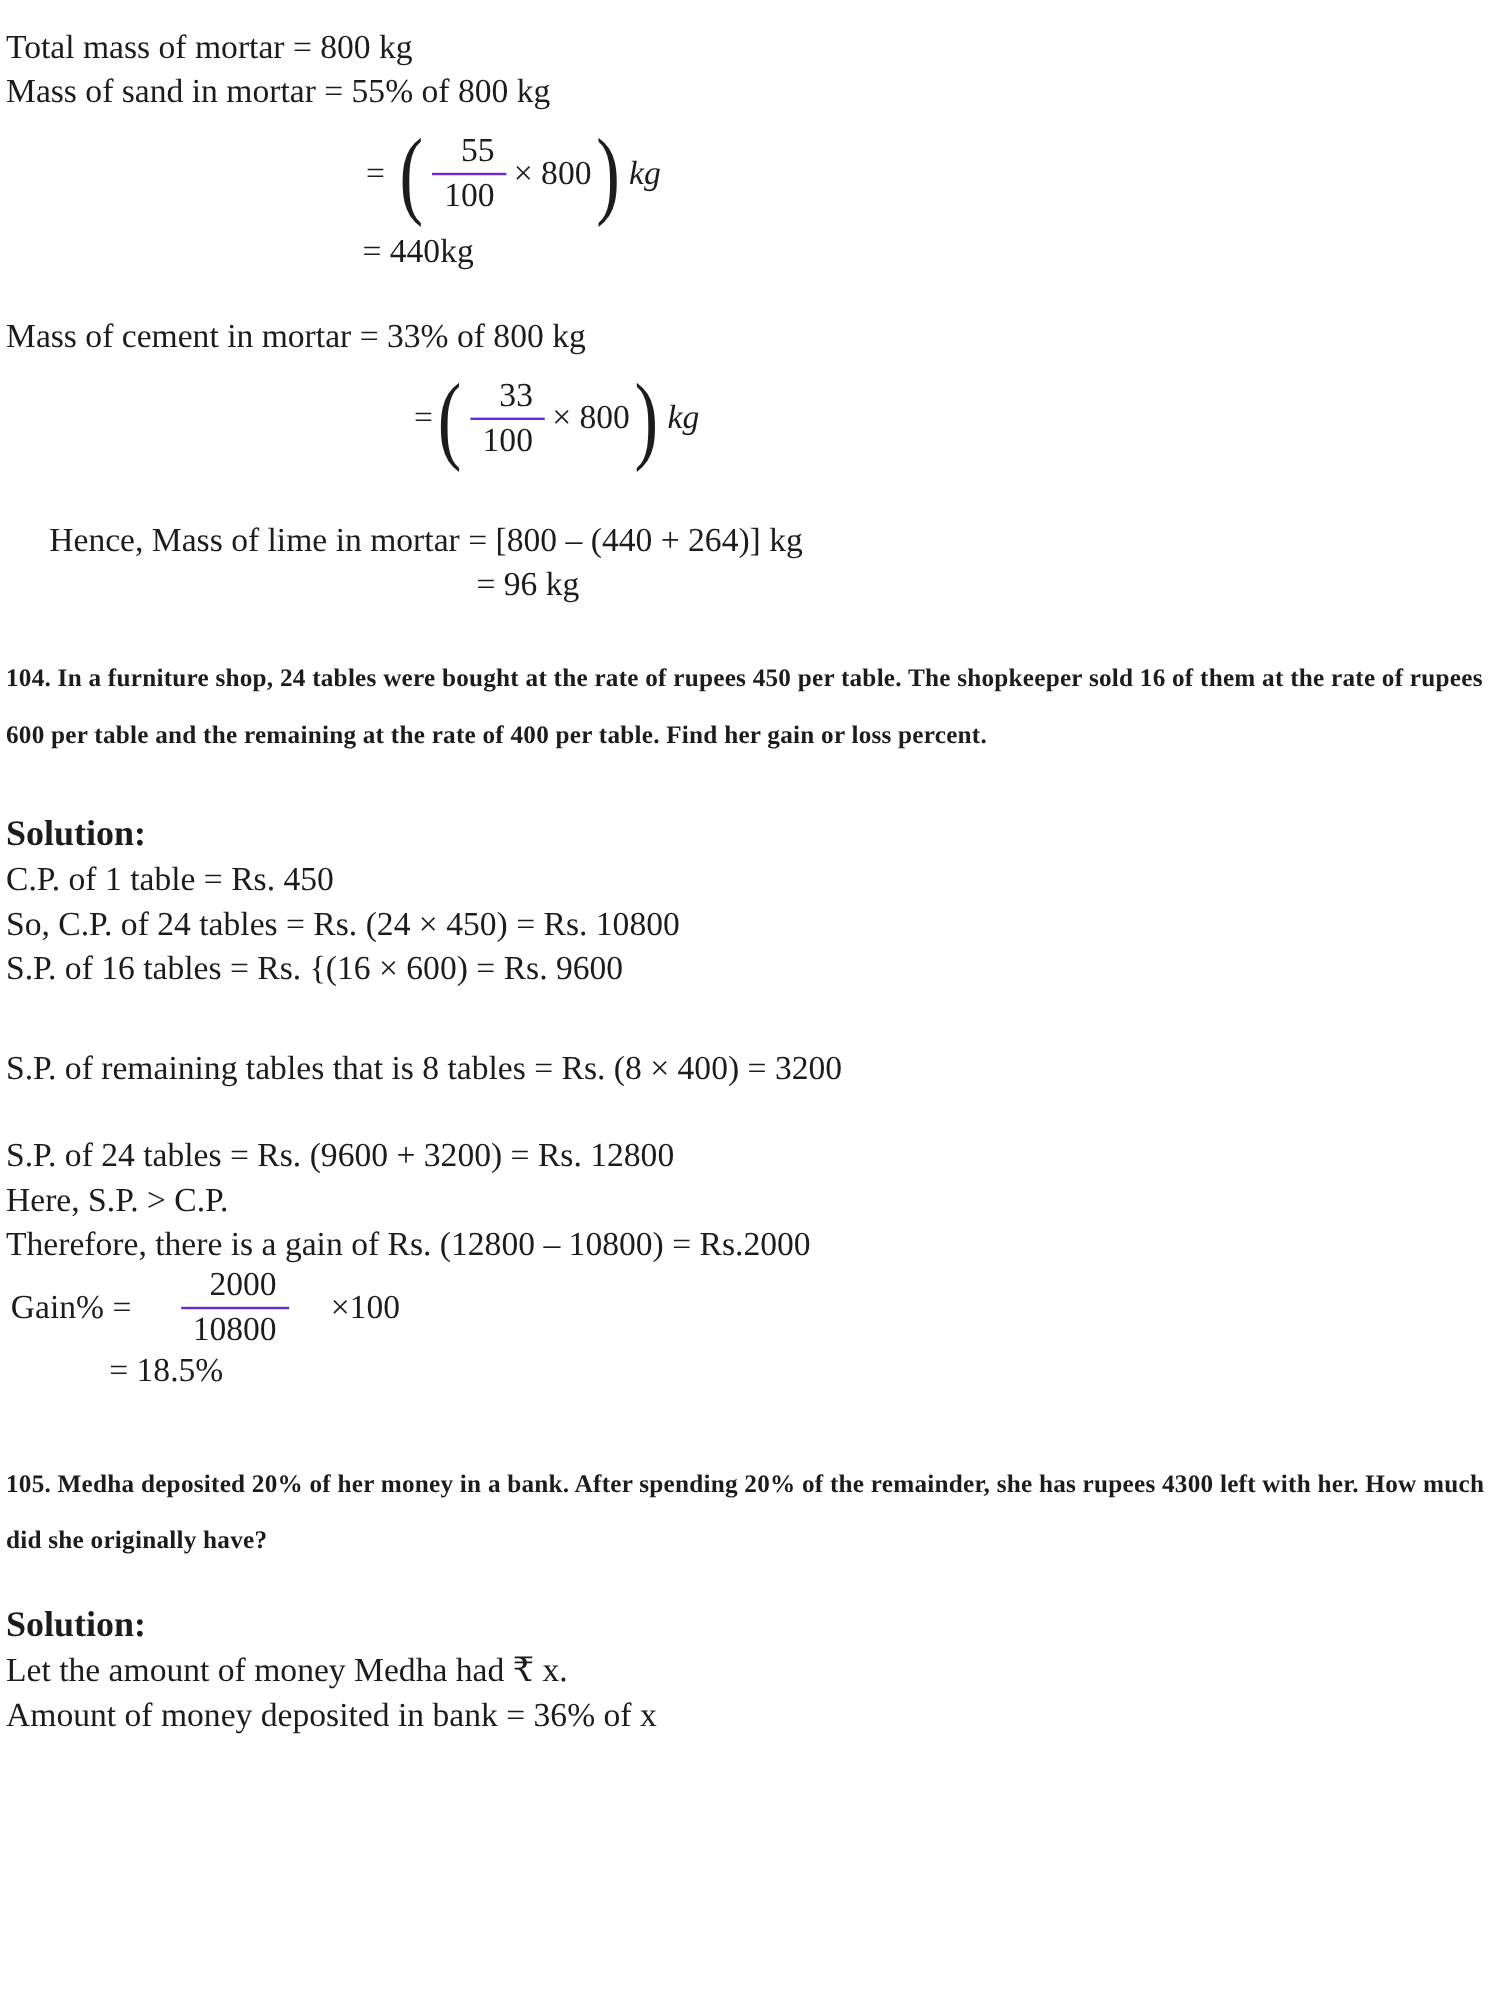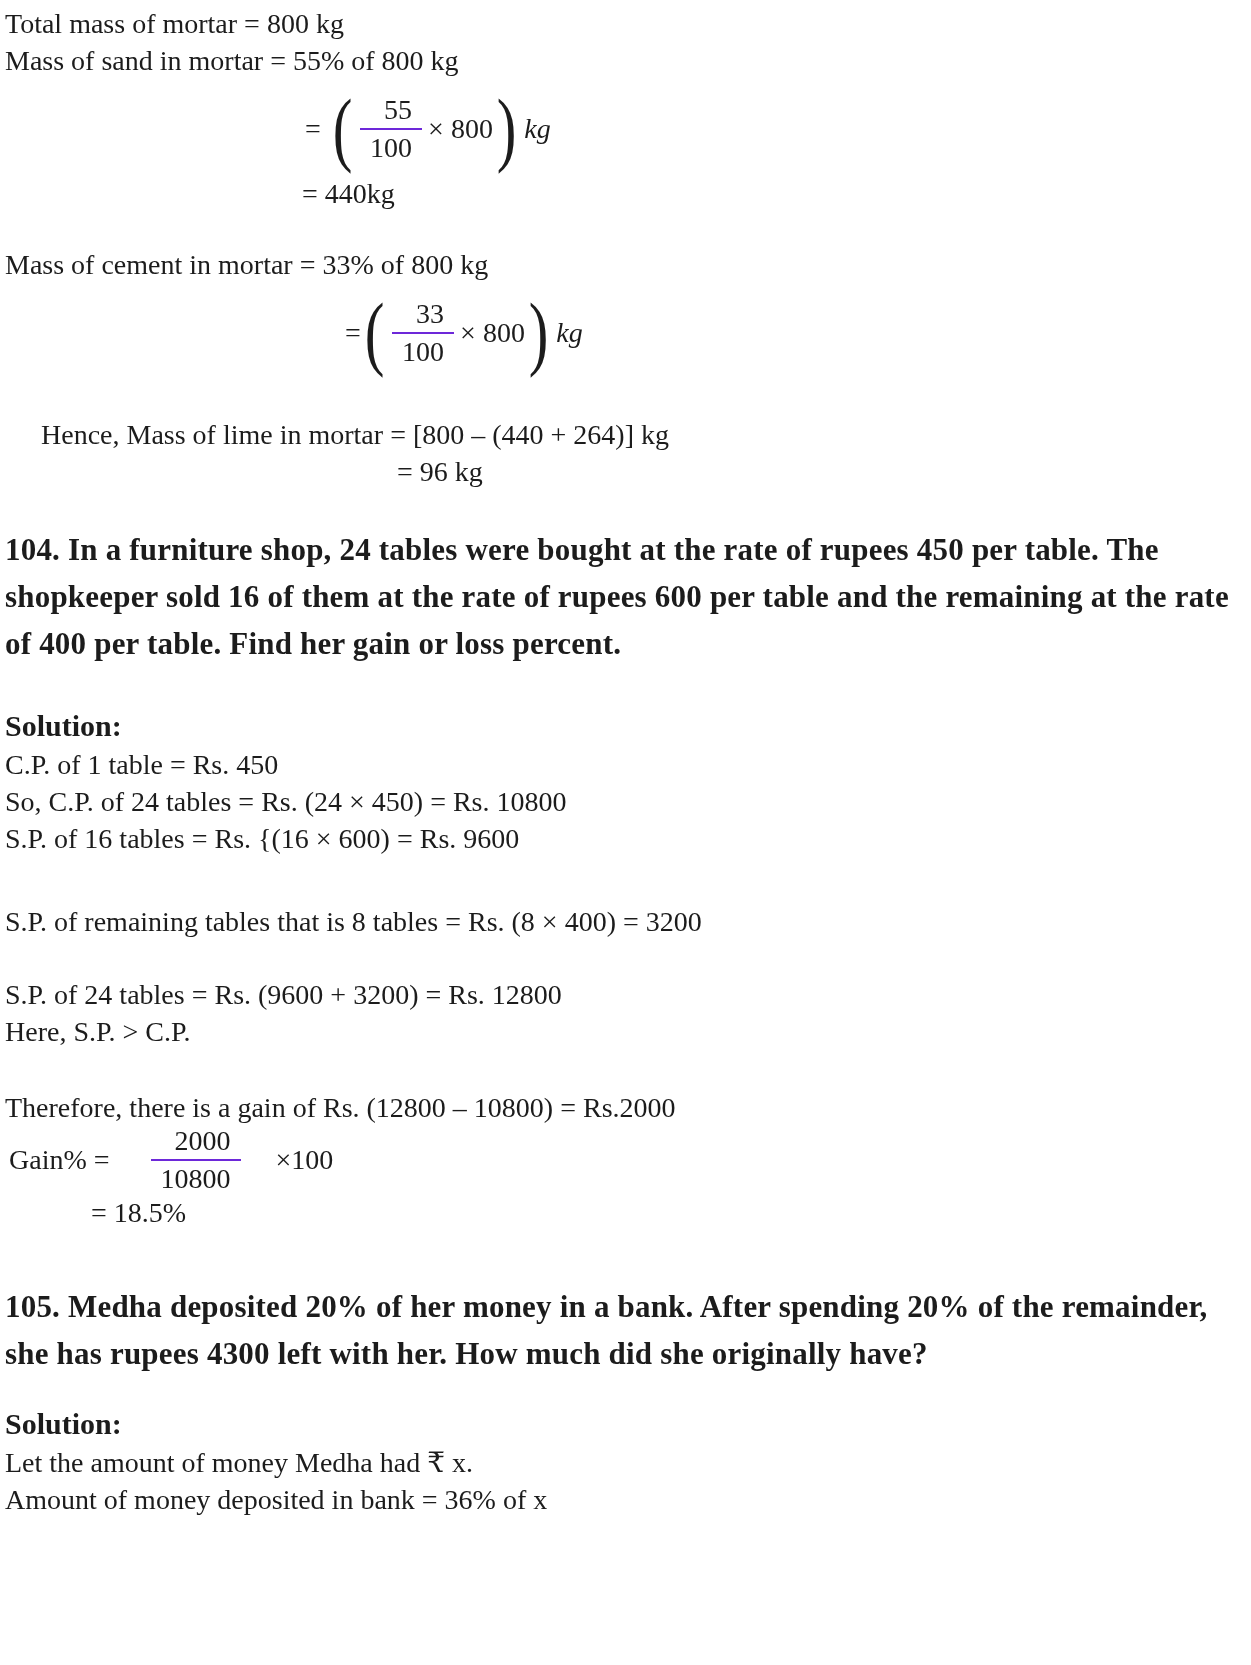--- a/index.html
+++ b/index.html
@@ -4,30 +4,30 @@
 <style>
   * { margin: 0; padding: 0; box-sizing: border-box; }
   html, body { background: #ffffff; }
   body {
     width: 1251px;
     height: 1665px;
     overflow: hidden;
     color: #1c1c1c;
     font-family: "Liberation Serif", "DejaVu Serif", serif;
   }
-  .page { padding: 5px 6px 0 5px; }
+  .page { padding: 21px 6px 0 5px; }
 
   .line {
     font-size: 28px;
     line-height: 37px;
     white-space: pre-wrap;
   }
 
   .question {
-    font-size: 31px;
+    font-size: 21px;
     font-weight: bold;
     line-height: 47px;
     letter-spacing: 0.2px;
   }
 
   .solution-heading {
     font-size: 30px;
     font-weight: bold;
     line-height: 40px;
   }
@@ -67,21 +67,21 @@
   .res-sand      { margin-left: 297px; }
   .mt-cement     { margin-top: 34px; }
   .indent-cement { margin-left: 340px; margin-top: 4px; }
   .res-cement    { margin-left: 344px; }
   .mt-hence      { margin-top: 37px; margin-left: 36px; }
   .res-lime      { margin-left: 392px; }
   .mt-q104       { margin-top: 36px; }
   .mt-sol104     { margin-top: 39px; }
   .mt-remaining  { margin-top: 46px; }
   .mt-sp24       { margin-top: 36px; }
-  .mt-therefore  { margin-top: 39px; }
+  .mt-therefore  { }
   .gain-row      { margin-left: 4px; gap: 29px; }
   .res-gain      { margin-left: 86px; }
   .mt-q105       { margin-top: 52px; }
   .mt-sol105     { margin-top: 27px; }
 </style>
 </head>
 <body>
 
 <div class="page">
 

